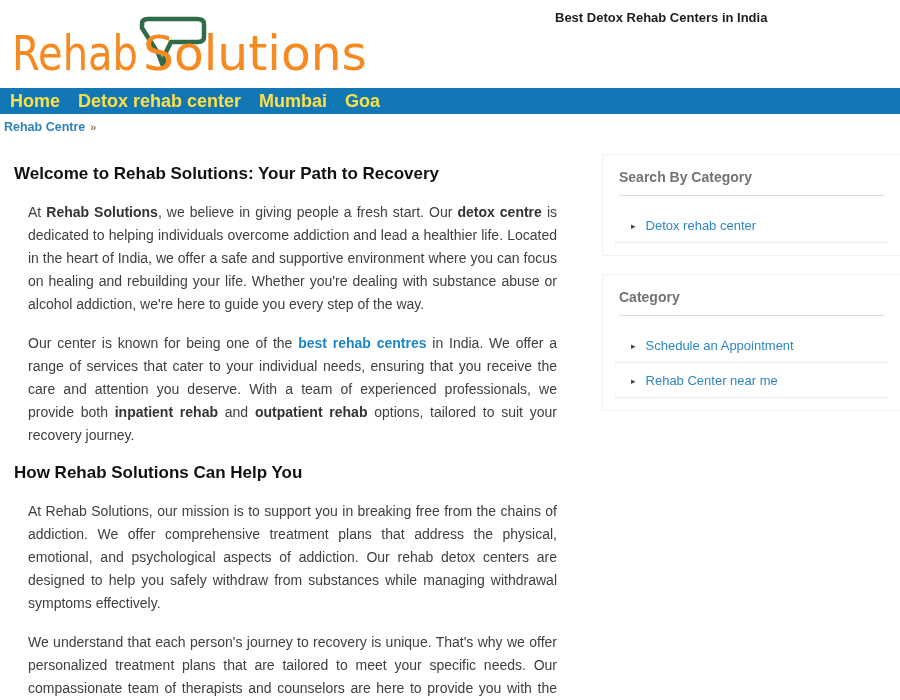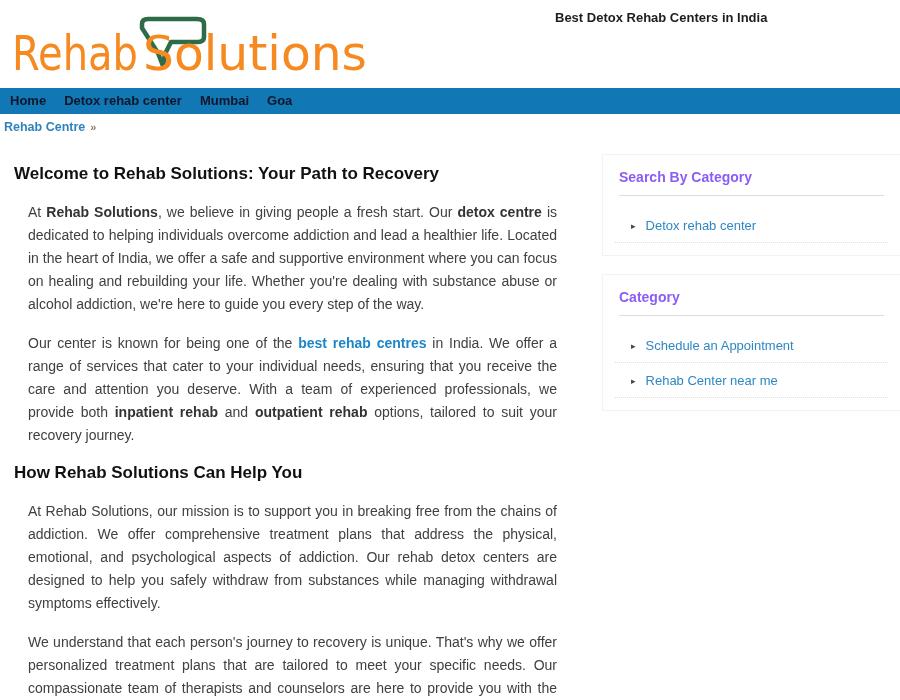--- a/index.html
+++ b/index.html
@@ -7,37 +7,37 @@
     width:900px; height:700px; overflow:hidden; background:#fff;
     font-family:"Liberation Sans", sans-serif;
   }
   
   .header { position:relative; height:88px; }
   .tagline { position:absolute; left:555px; top:10px; font-size:13px; font-weight:bold; color:#1d1d1d; }
   .logo-svg { position:absolute; left:10px; top:8px; }
   
   .navbar { background:#1177B5; height:26px; }
   .navbar ul { list-style:none; margin:0; padding:0; display:flex; }
-  .navbar a { display:block; color:#0f172a; font-size:13px; font-weight:bold; line-height:26px; padding:0 9px; text-decoration:none; }
+  .navbar a { display:block; color:#fde047; font-size:18px; font-weight:bold; line-height:26px; padding:0 9px; text-decoration:none; }
   .navbar li:first-child a { padding-left:10px; }
   
   .breadcrumb { padding:6px 0 0 4px; height:18px; font-size:12.5px; font-weight:bold; }
   .breadcrumb a { color:#2F83BD; text-decoration:none; }
   .breadcrumb .sep { color:#8a7c66; font-size:11px; margin-left:5px; }
   
   .content { display:flex; align-items:flex-start; }
   .main { width:578px; padding:10px 0 0 14px; }
   .main h2 { font-size:17px; color:#111; margin:16px 0 17px 0; font-weight:bold; }
   .main p { width:529px; margin:0 0 16px 14px; font-size:14px; line-height:23px; color:#404040; text-align:justify; }
   .main p strong { color:#333; }
   .inline-link { color:#1C86C6; font-weight:bold; text-decoration:none; }
   
   .sidebar { width:298px; margin-left:10px; padding-top:16px; }
   .widget { border:1px solid #f2f2f2; border-right:0; margin-bottom:18px; padding:14px 0 0 0; }
-  .widget h3 { font-size:14px; color:#8b5cf6; margin:0 16px; padding-bottom:10px; border-bottom:1px solid #dcdcdc; font-weight:bold; }
+  .widget h3 { font-size:14px; color:#737373; margin:0 16px; padding-bottom:10px; border-bottom:1px solid #dcdcdc; font-weight:bold; }
   .widget ul { list-style:none; margin:12px; padding:0; }
   .widget li { padding:8px 16px; border-bottom:1px dotted #ddd; }
   .widget li a { color:#2E87C3; font-size:13px; text-decoration:none; }
   .widget .arrow { color:#444; font-size:9px; margin-right:10px; display:inline-block; transform:translateY(-1px); }
 </style>
 </head>
 <body>
 
 <div class="header">
   <div class="tagline">Best Detox Rehab Centers in India</div>

